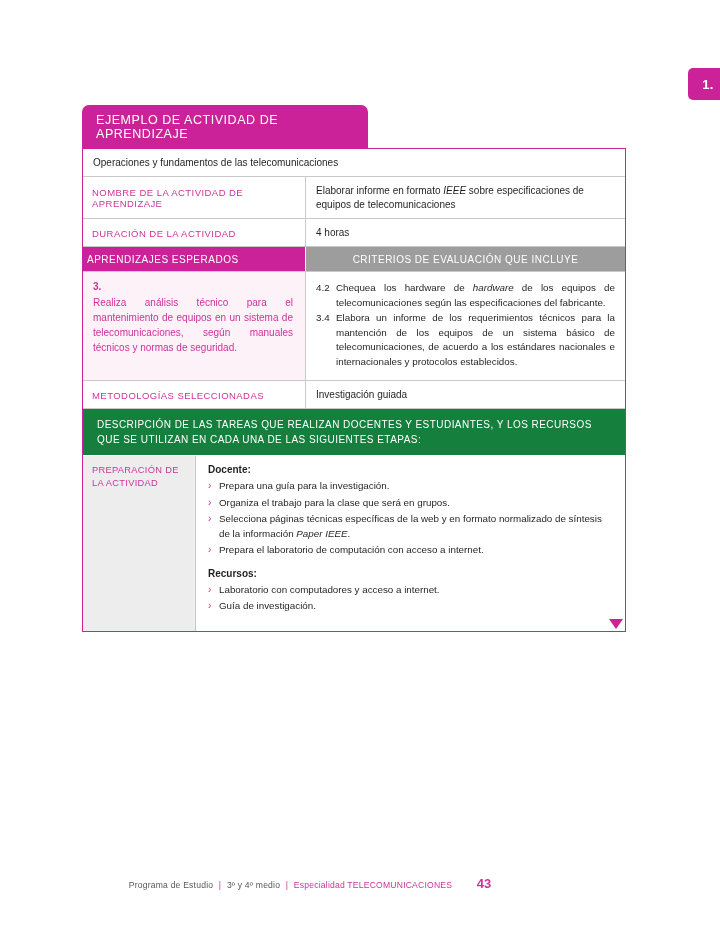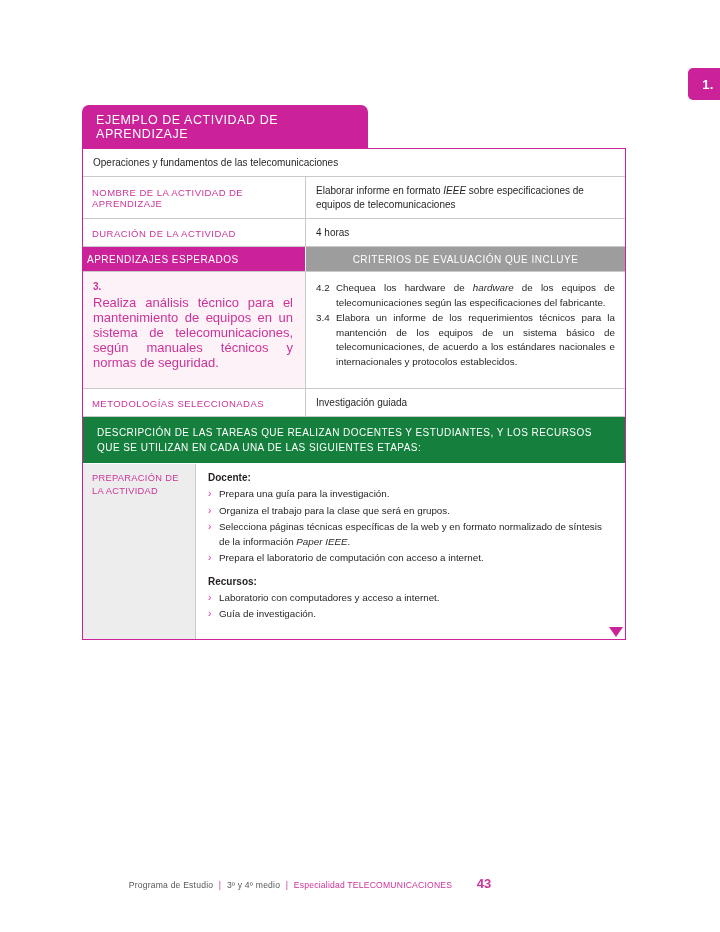--- a/index.html
+++ b/index.html
@@ -136,21 +136,21 @@
     border-right: 1px solid #c9c9c9;
   }
   .obj-num {
     color: #cc3399;
     font-size: 10px;
     font-weight: bold;
     margin-bottom: 3px;
   }
   .obj-text {
     color: #cc3399;
-    font-size: 13px;
+    font-size: 10px;
     line-height: 15px;
     text-align: justify;
   }
   .obj-right {
     flex: 1;
     box-sizing: border-box;
     padding: 9px 10px 10px 10px;
   }
   .crit-item {
     display: flex;

